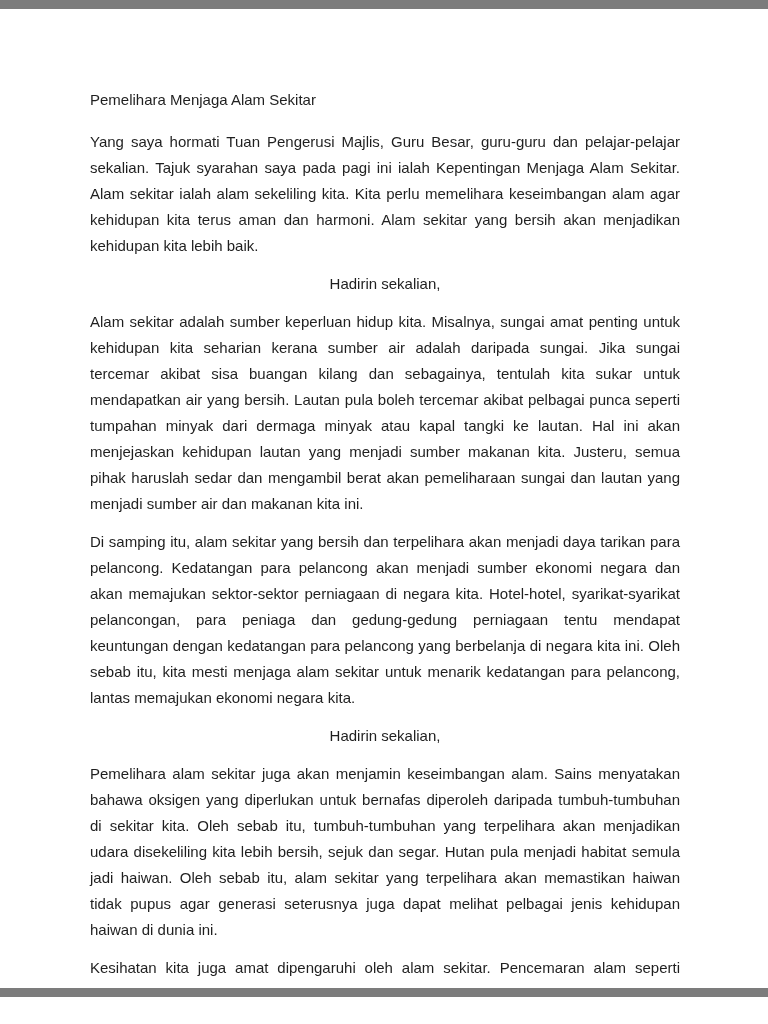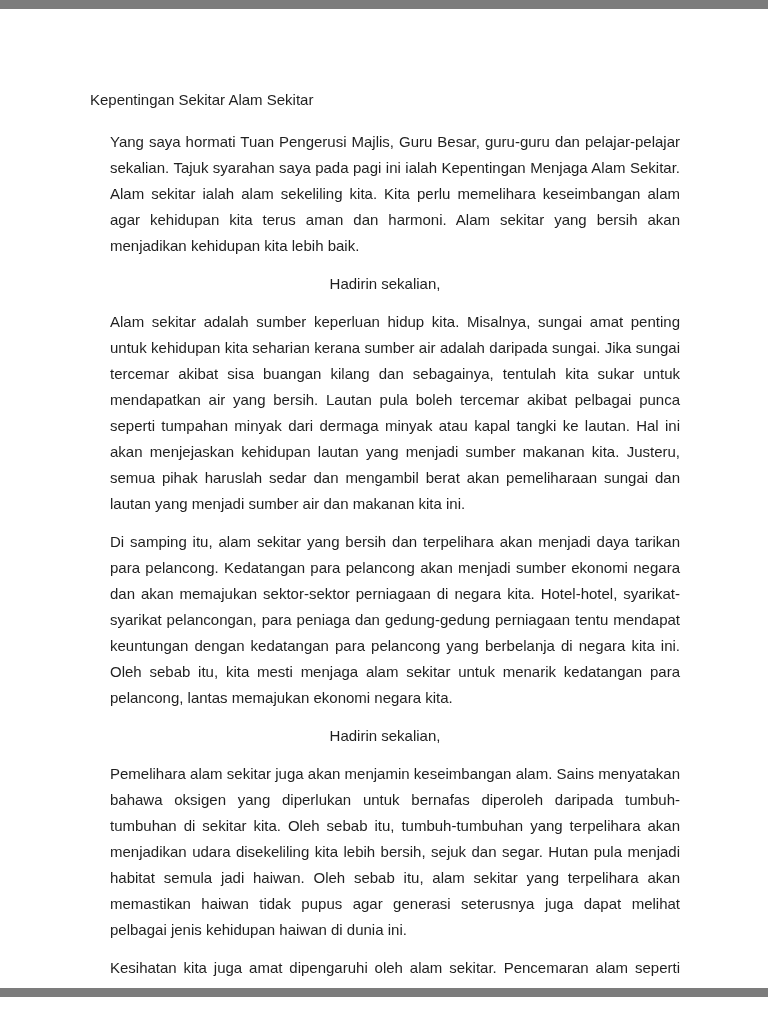--- a/index.html
+++ b/index.html
@@ -46,29 +46,28 @@
   }
   .heading {
     margin-bottom: 16px;
     text-align: left;
   }
   .salutation {
     text-align: center;
   }
   .para {
     text-align: justify;
-    margin-left: 20px;
   }
 </style>
 </head>
 <body>
 
 <div class="viewer">
   <div class="page page-1">
-    <p class="block heading">Kepentingan Sekitar Alam Sekitar</p>
+    <p class="block heading">Pemelihara Menjaga Alam Sekitar</p>
     <p class="block para">Yang saya hormati Tuan Pengerusi Majlis, Guru Besar, guru-guru dan pelajar-pelajar sekalian. Tajuk syarahan saya pada pagi ini ialah Kepentingan Menjaga Alam Sekitar. Alam sekitar ialah alam sekeliling kita. Kita perlu memelihara keseimbangan alam agar kehidupan kita terus aman dan harmoni. Alam sekitar yang bersih akan menjadikan kehidupan kita lebih baik.</p>
     <p class="block salutation">Hadirin sekalian,</p>
     <p class="block para">Alam sekitar adalah sumber keperluan hidup kita. Misalnya, sungai amat penting untuk kehidupan kita seharian kerana sumber air adalah daripada sungai. Jika sungai tercemar akibat sisa buangan kilang dan sebagainya, tentulah kita sukar untuk mendapatkan air yang bersih. Lautan pula boleh tercemar akibat pelbagai punca seperti tumpahan minyak dari dermaga minyak atau kapal tangki ke lautan. Hal ini akan menjejaskan kehidupan lautan yang menjadi sumber makanan kita. Justeru, semua pihak haruslah sedar dan mengambil berat akan pemeliharaan sungai dan lautan yang menjadi sumber air dan makanan kita ini.</p>
     <p class="block para">Di samping itu, alam sekitar yang bersih dan terpelihara akan menjadi daya tarikan para pelancong. Kedatangan para pelancong akan menjadi sumber ekonomi negara dan akan memajukan sektor-sektor perniagaan di negara kita. Hotel-hotel, syarikat-syarikat pelancongan, para peniaga dan gedung-gedung perniagaan tentu mendapat keuntungan dengan kedatangan para pelancong yang berbelanja di negara kita ini. Oleh sebab itu, kita mesti menjaga alam sekitar untuk menarik kedatangan para pelancong, lantas memajukan ekonomi negara kita.</p>
     <p class="block salutation">Hadirin sekalian,</p>
     <p class="block para">Pemelihara alam sekitar juga akan menjamin keseimbangan alam. Sains menyatakan bahawa oksigen yang diperlukan untuk bernafas diperoleh daripada tumbuh-tumbuhan di sekitar kita. Oleh sebab itu, tumbuh-tumbuhan yang terpelihara akan menjadikan udara disekeliling kita lebih bersih, sejuk dan segar. Hutan pula menjadi habitat semula jadi haiwan. Oleh sebab itu, alam sekitar yang terpelihara akan memastikan haiwan tidak pupus agar generasi seterusnya juga dapat melihat pelbagai jenis kehidupan haiwan di dunia ini.</p>
     <p class="block para">Kesihatan kita juga amat dipengaruhi oleh alam sekitar. Pencemaran alam seperti pencemaran udara, air dan lain-lain lagi akan menyebabkan kita mudah jatuh sakit seperti demam, batuk dan sebagainya. Selain itu, banyak tumbuhan-tumbuhan seperti pokok pegaga merupakan sumber</p>
   </div>
   <div class="page-gap"></div>
   <div class="page page-2"></div>

